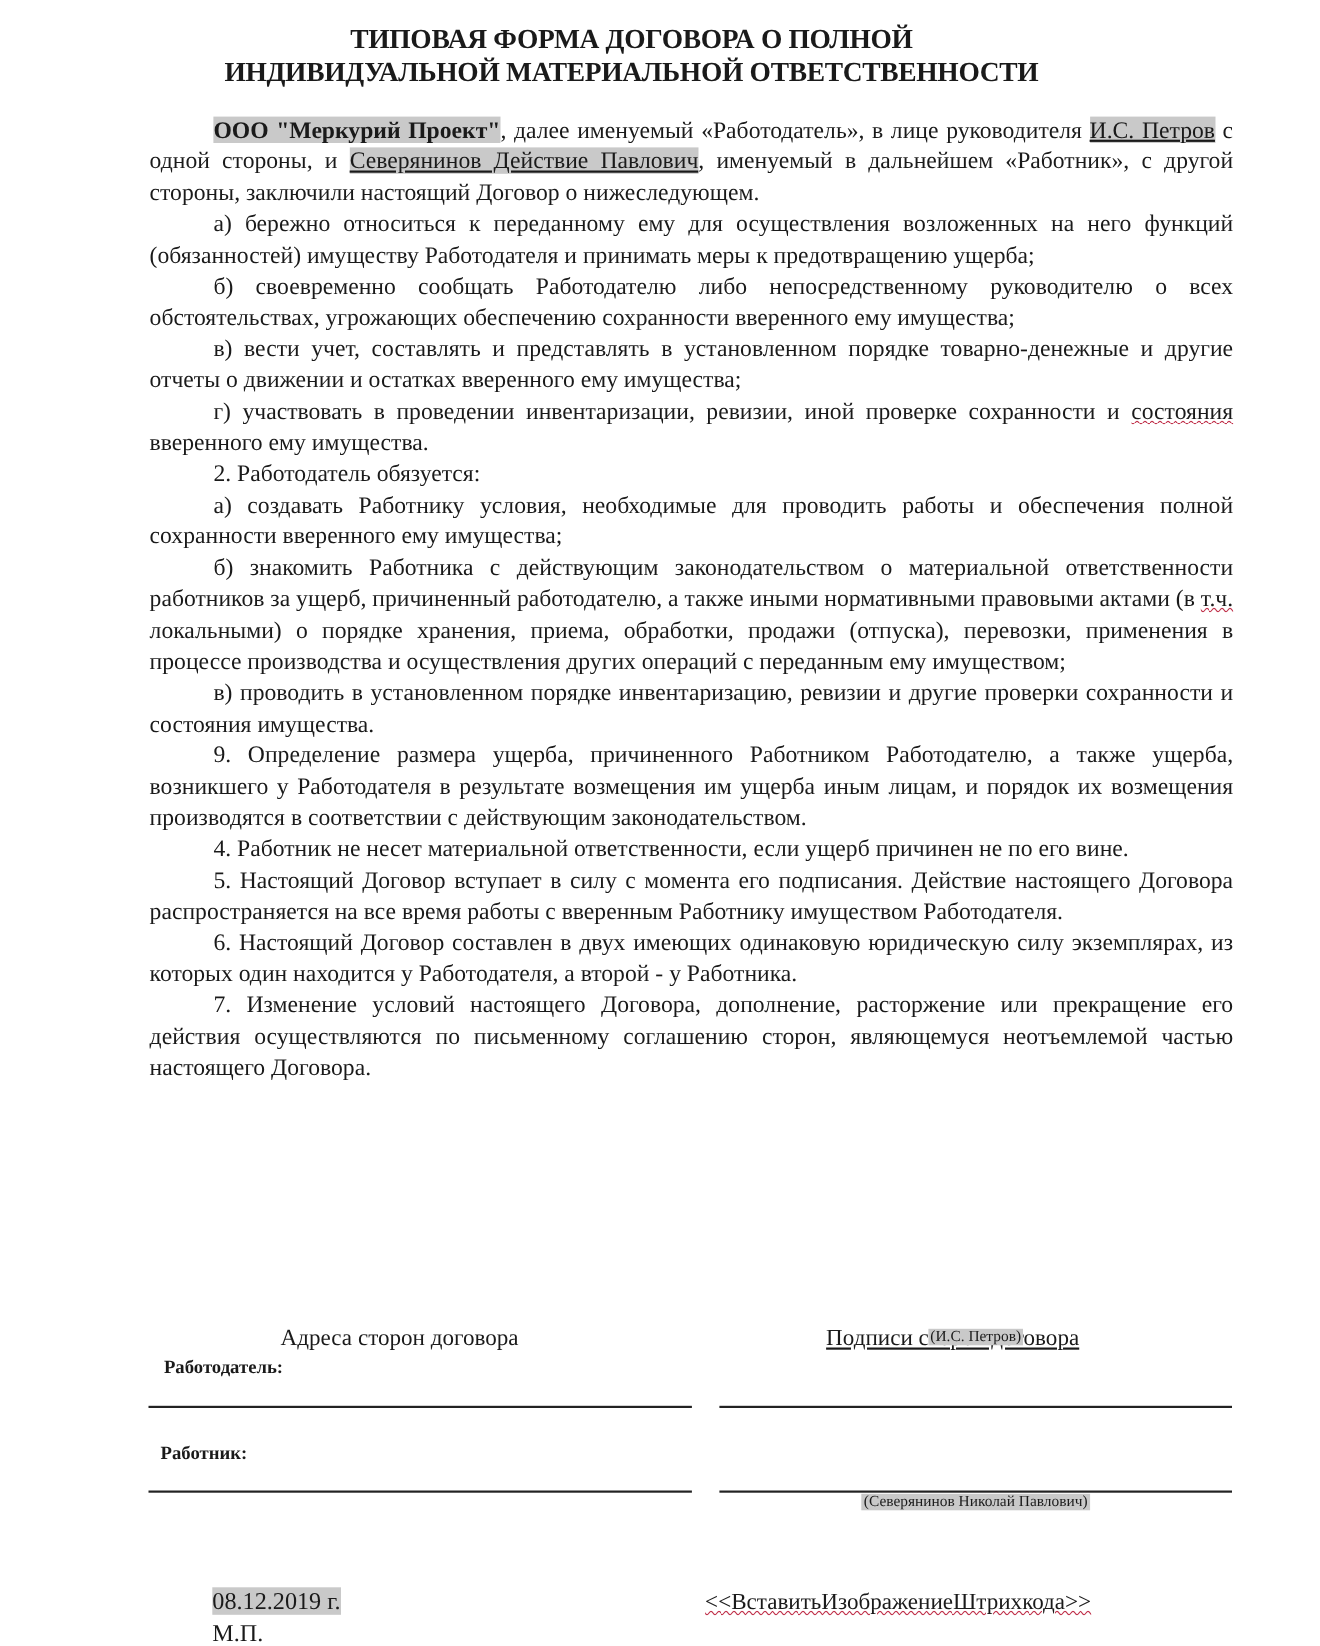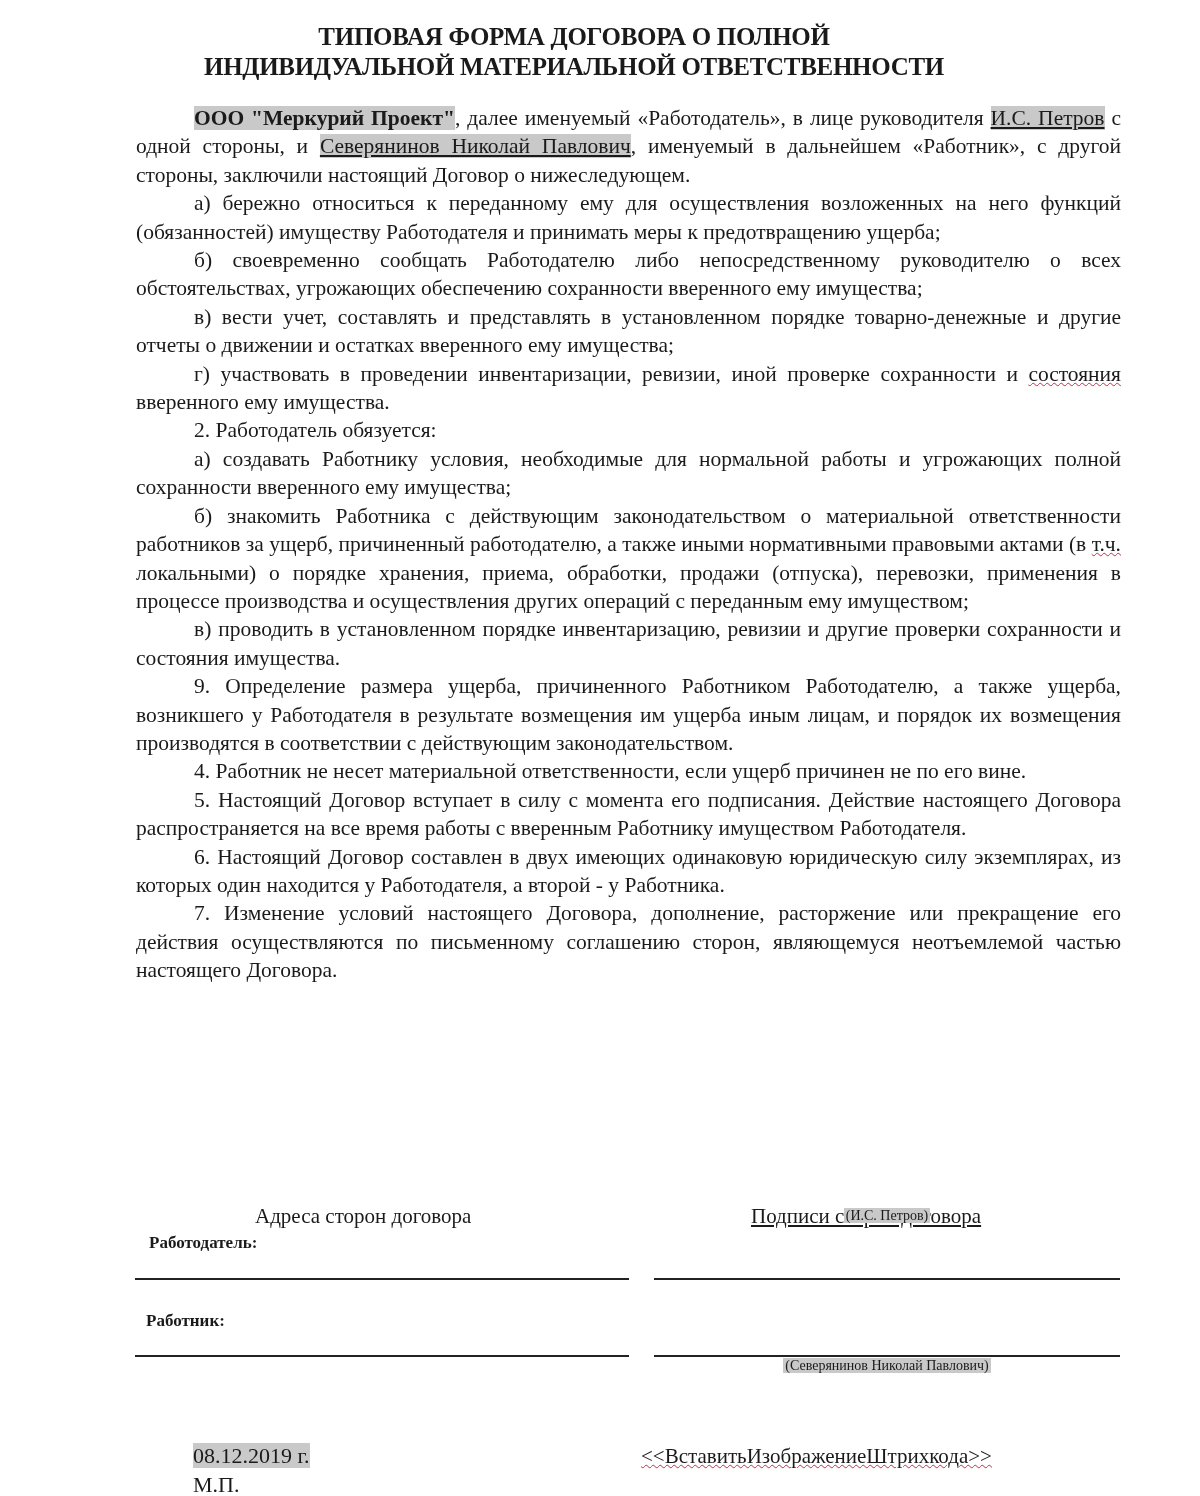--- a/index.html
+++ b/index.html
@@ -37,27 +37,27 @@
   </style>
 </head>
 <body>
 
 <div class="title">
   <div>ТИПОВАЯ ФОРМА ДОГОВОРА О ПОЛНОЙ</div>
   <div>ИНДИВИДУАЛЬНОЙ МАТЕРИАЛЬНОЙ ОТВЕТСТВЕННОСТИ</div>
 </div>
 
 <div class="body-text">
-  <p><span class="hl b">ООО "Меркурий Проект"</span><span>, далее именуемый «Работодатель», в лице руководителя </span><span class="hl ul">И.С. Петров</span><span> с одной стороны, и </span><span class="hl ul">Северянинов Николай Павлович</span><span>, именуемый в дальнейшем «Работник», с другой стороны, заключили настоящий Договор о нижеследующем.</span></p>
+  <p><span class="hl b">ООО "Меркурий Проект"</span><span>, далее именуемый «Работодатель», в лице руководителя </span><span class="hl ul">И.С. Петров</span><span> с одной стороны, и </span><span class="hl ul">Северянинов Действие Павлович</span><span>, именуемый в дальнейшем «Работник», с другой стороны, заключили настоящий Договор о нижеследующем.</span></p>
   <p>а) бережно относиться к переданному ему для осуществления возложенных на него функций (обязанностей) имуществу Работодателя и принимать меры к предотвращению ущерба;</p>
   <p>б) своевременно сообщать Работодателю либо непосредственному руководителю о всех обстоятельствах, угрожающих обеспечению сохранности вверенного ему имущества;</p>
   <p>в) вести учет, составлять и представлять в установленном порядке товарно-денежные и другие отчеты о движении и остатках вверенного ему имущества;</p>
   <p><span>г) участвовать в проведении инвентаризации, ревизии, иной проверке сохранности и </span><span class="squiggle">состояния</span><span> вверенного ему имущества.</span></p>
   <p>2. Работодатель обязуется:</p>
-  <p>а) создавать Работнику условия, необходимые для нормальной работы и угрожающих полной сохранности вверенного ему имущества;</p>
+  <p>а) создавать Работнику условия, необходимые для проводить работы и обеспечения полной сохранности вверенного ему имущества;</p>
   <p><span>б) знакомить Работника с действующим законодательством о материальной ответственности работников за ущерб, причиненный работодателю, а также иными нормативными правовыми актами (в </span><span class="squiggle">т.ч.</span><span> локальными) о порядке хранения, приема, обработки, продажи (отпуска), перевозки, применения в процессе производства и осуществления других операций с переданным ему имуществом;</span></p>
   <p>в) проводить в установленном порядке инвентаризацию, ревизии и другие проверки сохранности и состояния имущества.</p>
   <p>9. Определение размера ущерба, причиненного Работником Работодателю, а также ущерба, возникшего у Работодателя в результате возмещения им ущерба иным лицам, и порядок их возмещения производятся в соответствии с действующим законодательством.</p>
   <p>4. Работник не несет материальной ответственности, если ущерб причинен не по его вине.</p>
   <p>5. Настоящий Договор вступает в силу с момента его подписания. Действие настоящего Договора распространяется на все время работы с вверенным Работнику имуществом Работодателя.</p>
   <p>6. Настоящий Договор составлен в двух имеющих одинаковую юридическую силу экземплярах, из которых один находится у Работодателя, а второй - у Работника.</p>
   <p>7. Изменение условий настоящего Договора, дополнение, расторжение или прекращение его действия осуществляются по письменному соглашению сторон, являющемуся неотъемлемой частью настоящего Договора.</p>
 </div>
 
 <div class="sec-head" style="left:255px;">Адреса сторон договора</div>

